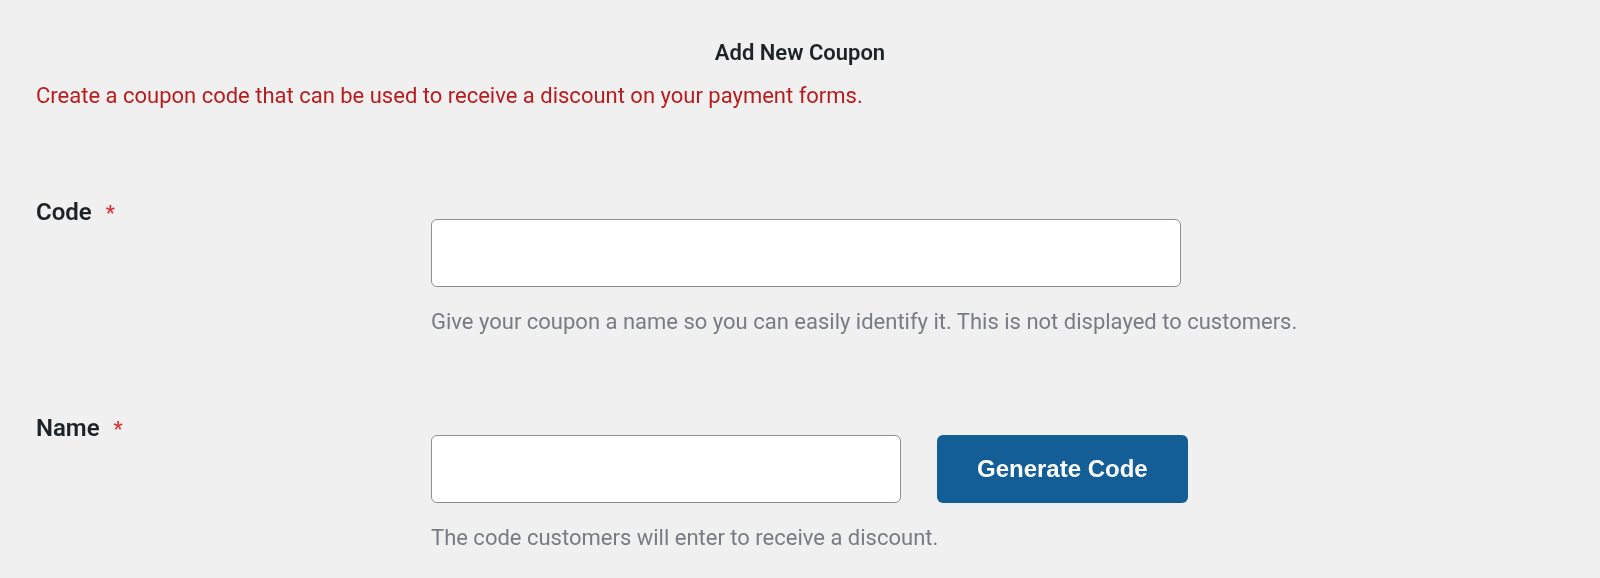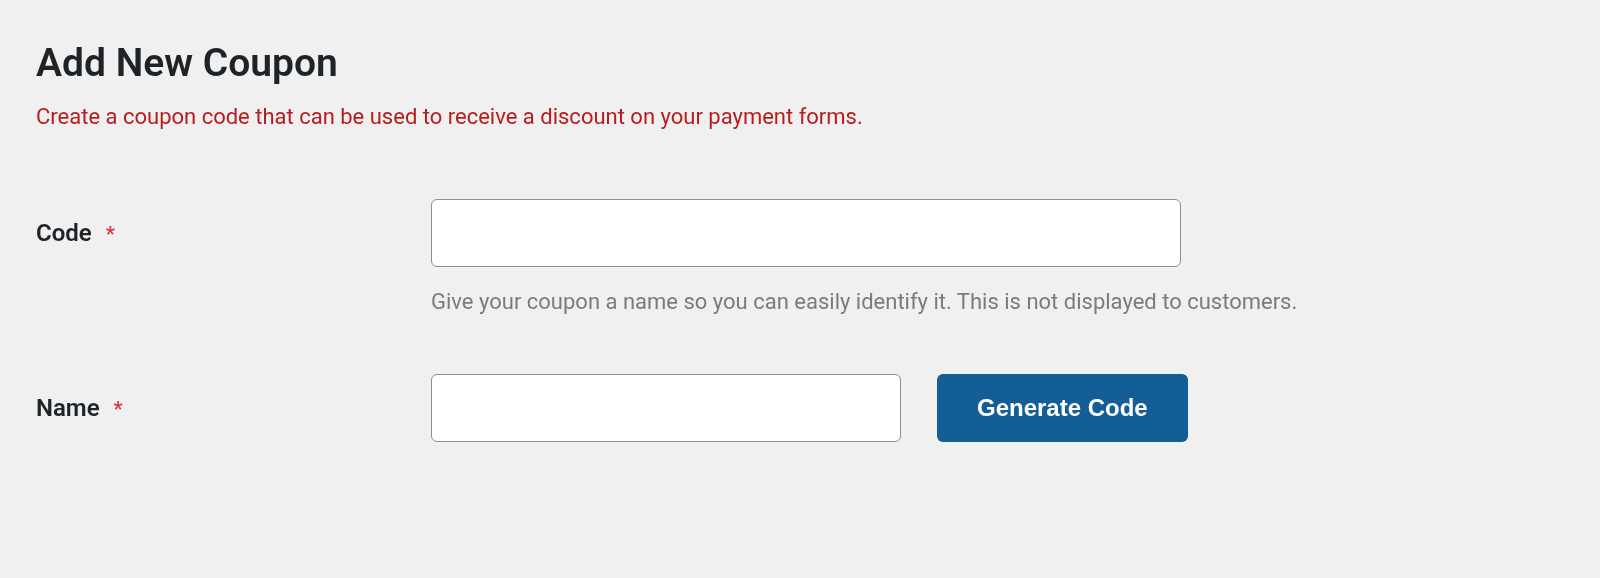--- a/index.html
+++ b/index.html
@@ -9,24 +9,25 @@
     }
     body {
       font-family: -apple-system, BlinkMacSystemFont, "Segoe UI", Roboto, Helvetica, Arial, sans-serif;
       background: #f0f0f1;
       color: #1d2327;
       padding: 40px 36px;
       width: 1600px;
       height: 578px;
     }
     .page-title {
-      font-size: 39px;
+      font-size: 22px;
       font-weight: 600;
       color: #1d2327;
       margin-bottom: 18px;
+      text-align: center;
     }
     .page-subtitle {
       font-size: 22px;
       color: #b91c1c;
       margin-bottom: 70px;
       font-weight: 400;
     }
     .form-row {
       display: flex;
       align-items: flex-start;
@@ -41,20 +42,21 @@
       padding-top: 20px;
     }
     .required {
       color: #d63638;
       margin-left: 8px;
       font-size: 20px;
       font-weight: 700;
     }
     .form-field {
       flex: 1;
+      margin-top: 41px;
     }
     .input-row {
       display: flex;
       align-items: center;
       gap: 36px;
     }
     input[type="text"] {
       height: 68px;
       border: 1px solid #8c8f94;
       border-radius: 6px;
@@ -111,14 +113,15 @@
 <div class="form-row">
   <div class="form-label">
     <span>Name</span>
     <span class="required">*</span>
   </div>
   <div class="form-field">
     <div class="input-row">
       <input type="text" class="input-code" value="" style="">
       <button class="btn-primary">Generate Code</button>
     </div>
+    <p class="help-text">The code customers will enter to receive a discount.</p>
   </div>
 </div>
 
 </body></html>

